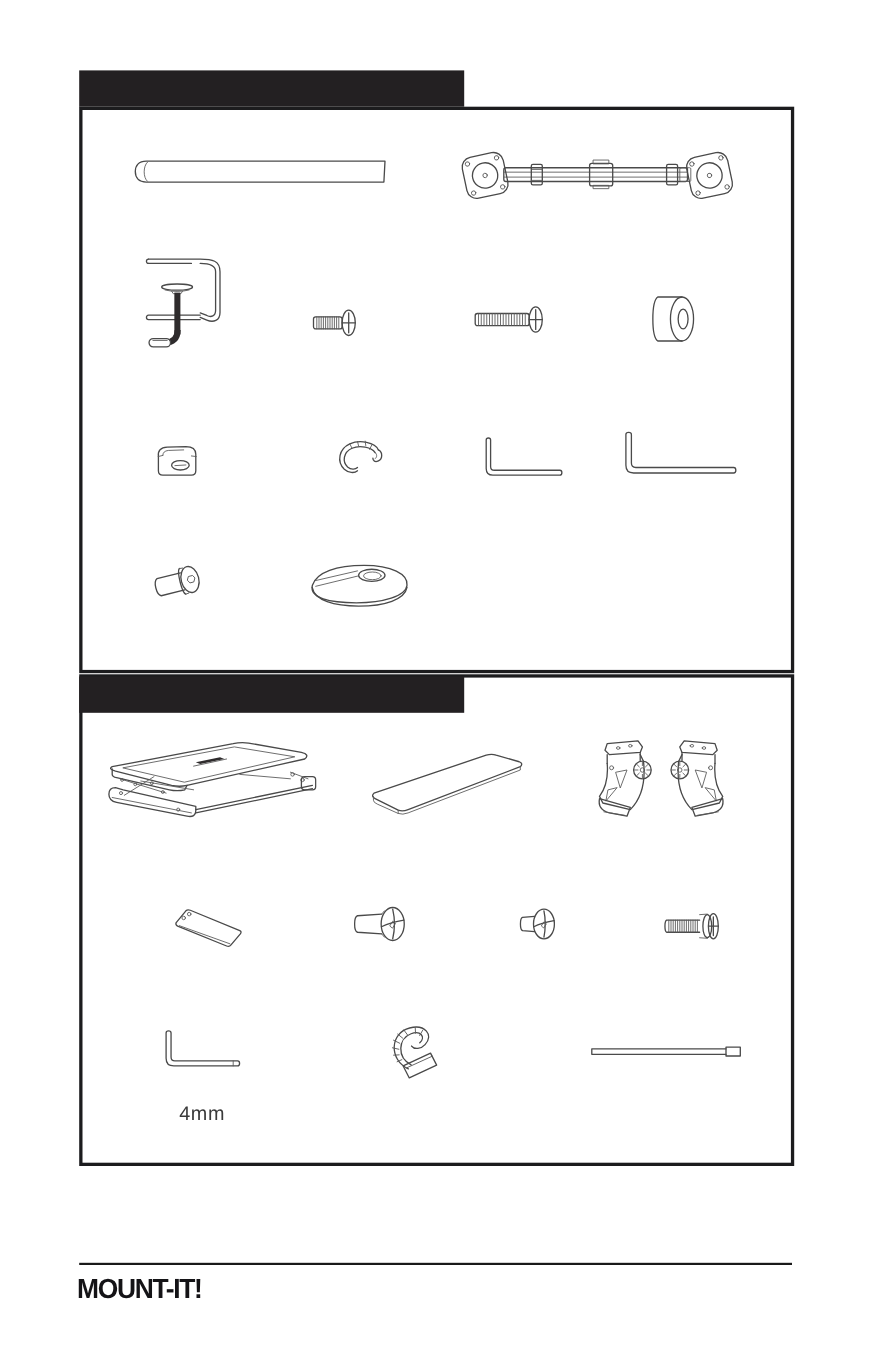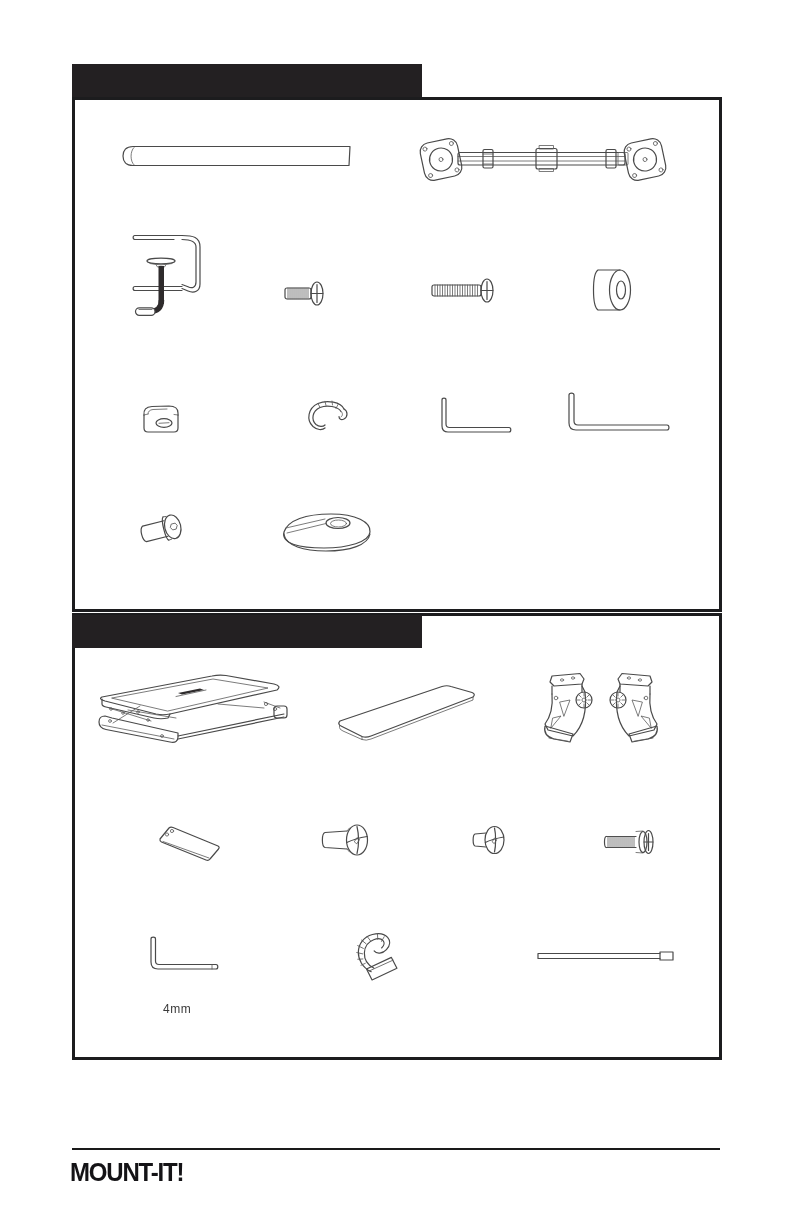--- a/index.html
+++ b/index.html
@@ -5,21 +5,21 @@
   html,body{margin:0;padding:0;background:#ffffff;}
   .page{position:relative;width:792px;height:1225px;background:#ffffff;overflow:hidden;
         font-family:"Liberation Sans",sans-serif;}
   .hdr-bar{position:absolute;background:#232022;}
   .pbox{position:absolute;border:3.5px solid #1c1c1e;box-sizing:border-box;background:#ffffff;}
   .p{position:absolute;}
   .p svg{display:block;width:100%;height:100%;}
   .ln{fill:none;stroke:#4a4a4a;stroke-width:1.2;stroke-linecap:round;stroke-linejoin:round;}
   .ln-thin{fill:none;stroke:#5a5a5a;stroke-width:0.8;stroke-linecap:round;stroke-linejoin:round;}
   .dark{fill:#2e2b2c;stroke:none;}
-  .size-label{position:absolute;font-size:12px;color:#3a3a3a;letter-spacing:0.5px;}
+  .size-label{position:absolute;font-size:18px;color:#3a3a3a;letter-spacing:0.5px;}
   .footer-rule{position:absolute;height:2px;background:#1a1a1a;}
   .brand{position:absolute;font-size:24px;font-weight:bold;letter-spacing:-1.2px;color:#141316;
          transform:scaleY(1.05);transform-origin:left top;}
 </style>
 </head>
 <body>
 
 <div class="page">
 
   <div class="hdr-bar" style="left:72px;top:64px;width:350px;height:34px;"></div>

